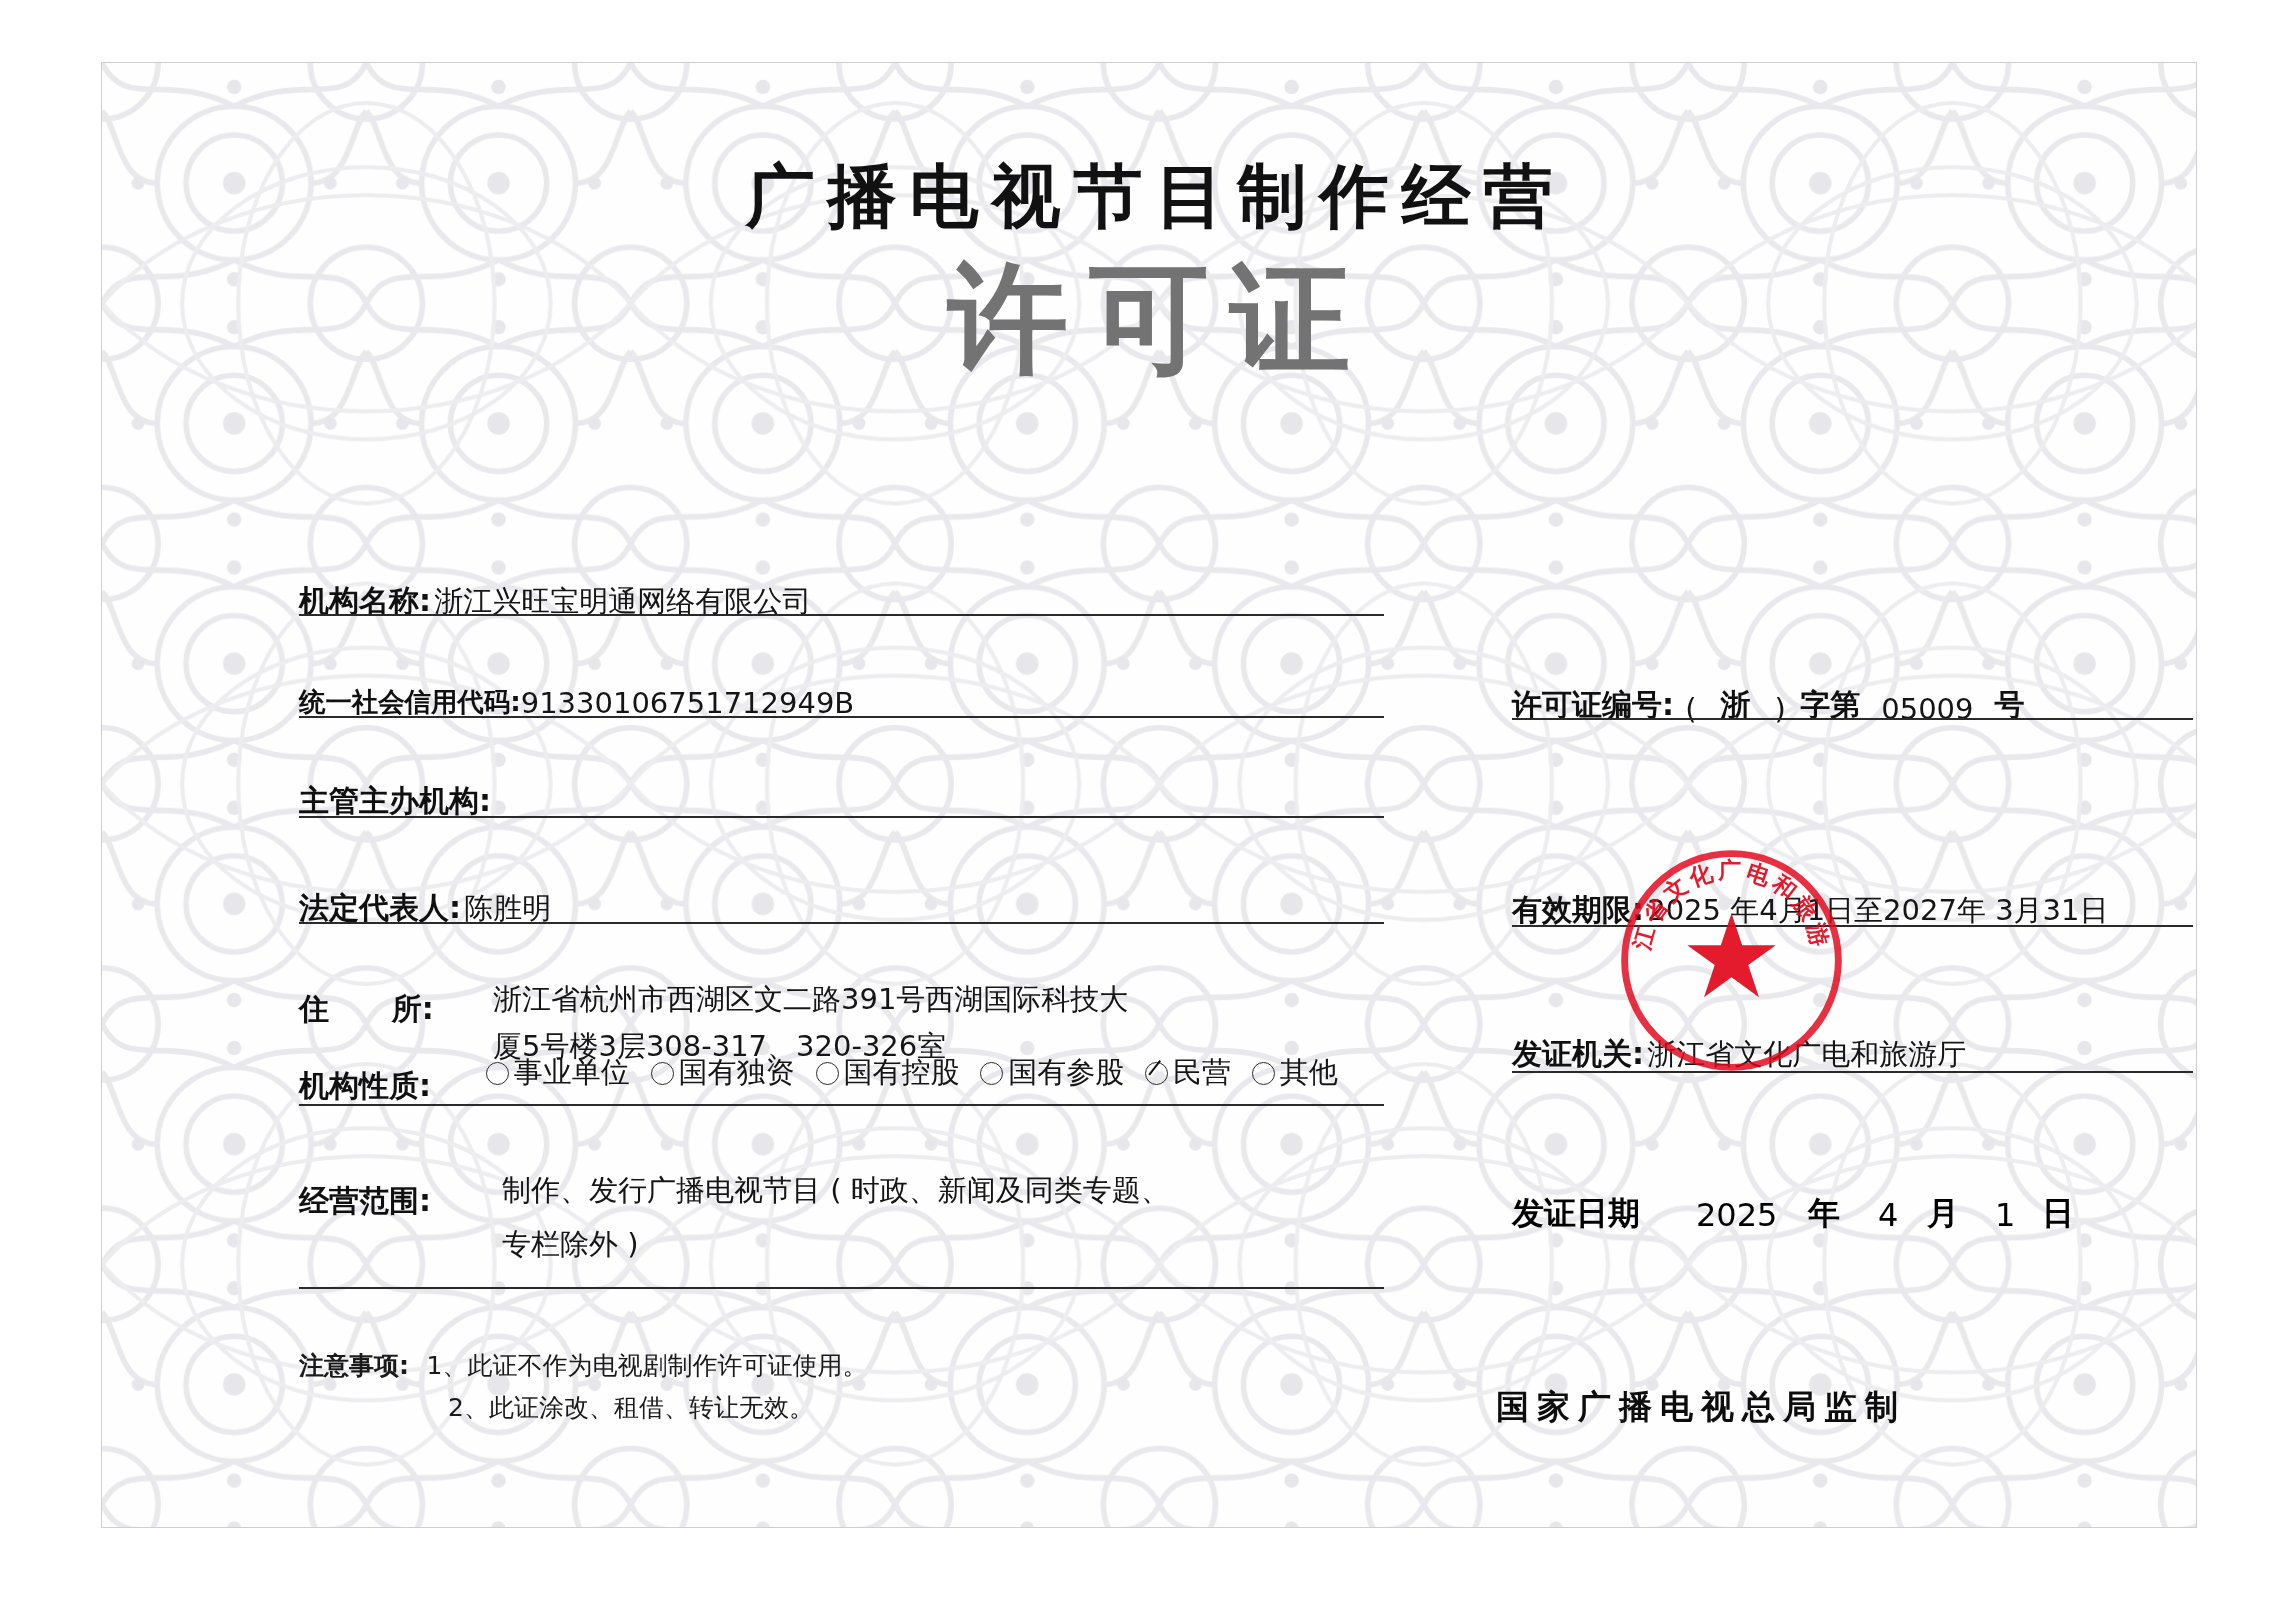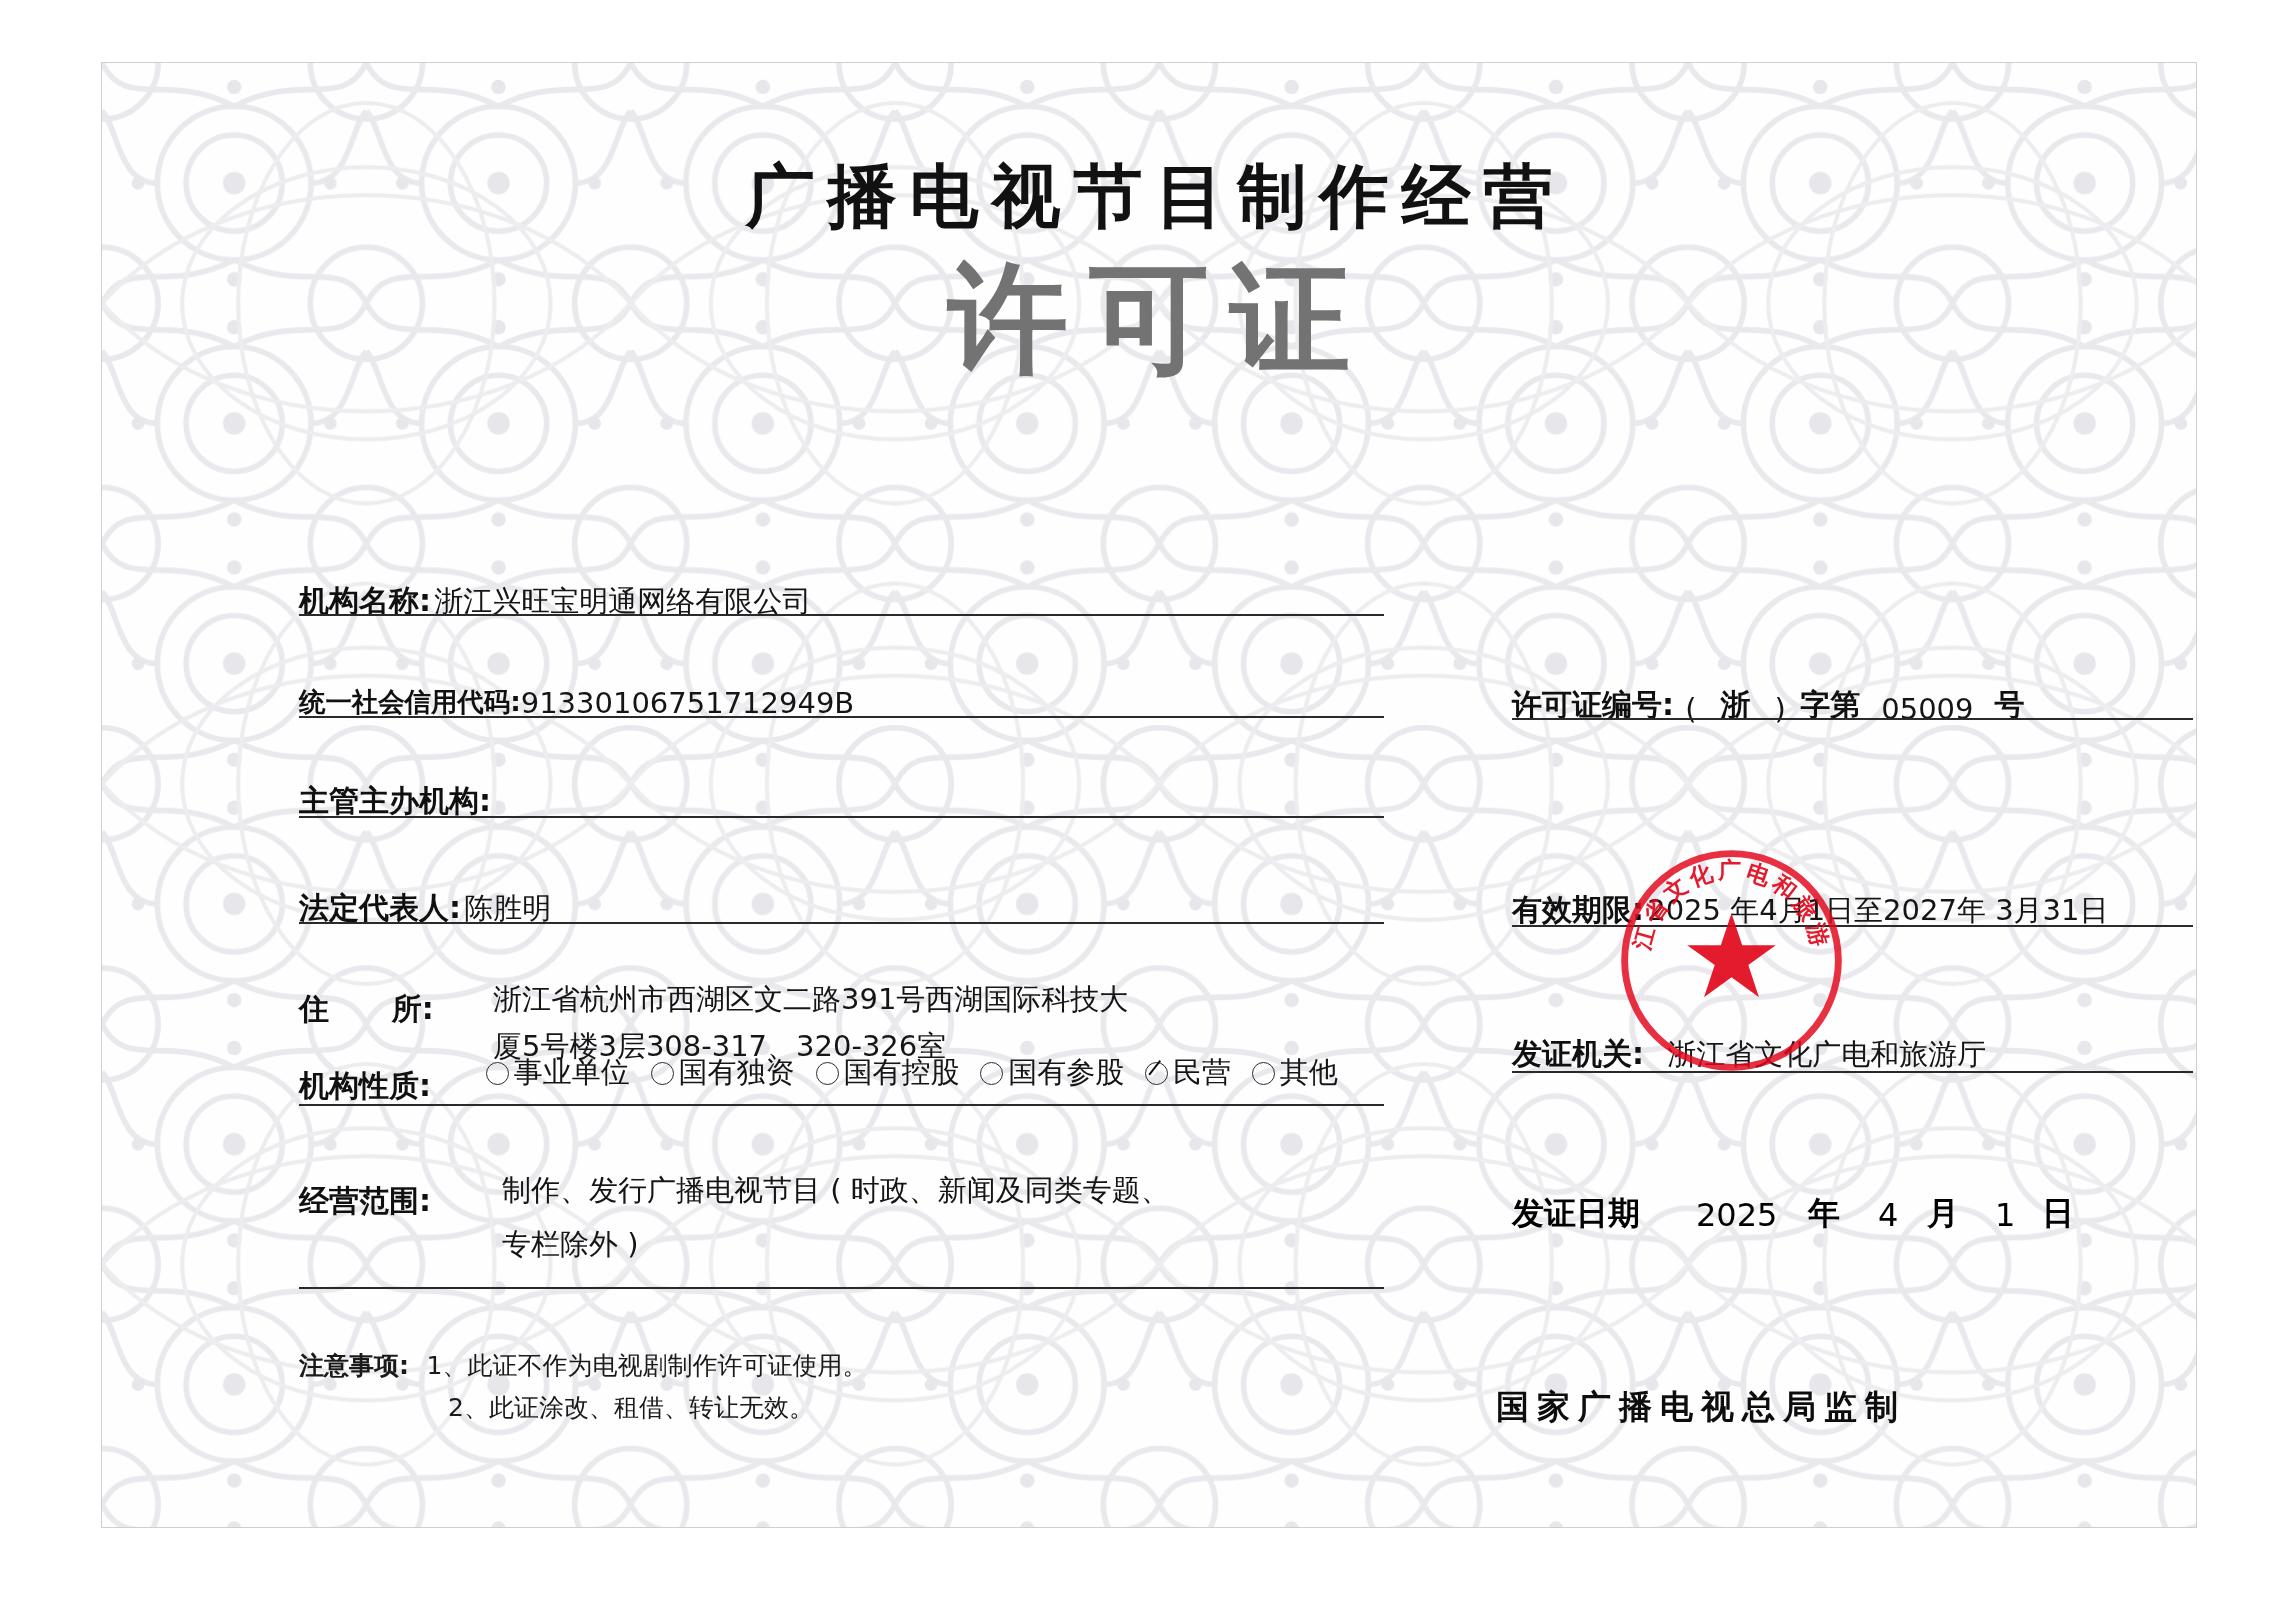--- a/index.html
+++ b/index.html
@@ -317,21 +317,21 @@
     <span class="flabel" style="padding-left:21px;">号</span>
   </div>
   <div class="underline" style="left:1410px; top:655px; width:681px;"></div>
 
   <div class="field" style="left:1410px; top:814px;">
     <span class="flabel">有效期限:</span>
     <span class="fvalue">2025 年4月1日至2027年 3月31日</span>
   </div>
   <div class="underline" style="left:1410px; top:862px; width:681px;"></div>
 
-  <div class="field" style="left:1410px; top:958px;gap:20px;">
+  <div class="field" style="left:1410px; top:958px;">
     <span class="flabel">发证机关:</span>
     <span class="fvalue">浙江省文化广电和旅游厅</span>
   </div>
   <div class="underline" style="left:1410px; top:1008px; width:681px;"></div>
 
   <div class="date-big" style="left:1410px; top:1129px;">发证日期</div>
   <div class="date-big" style="left:1594px; top:1133px; font-weight:400;">2025</div>
   <div class="date-big" style="left:1706px; top:1129px;">年</div>
   <div class="date-big" style="left:1776px; top:1133px; font-weight:400;">4</div>
   <div class="date-big" style="left:1825px; top:1129px;">月</div>

